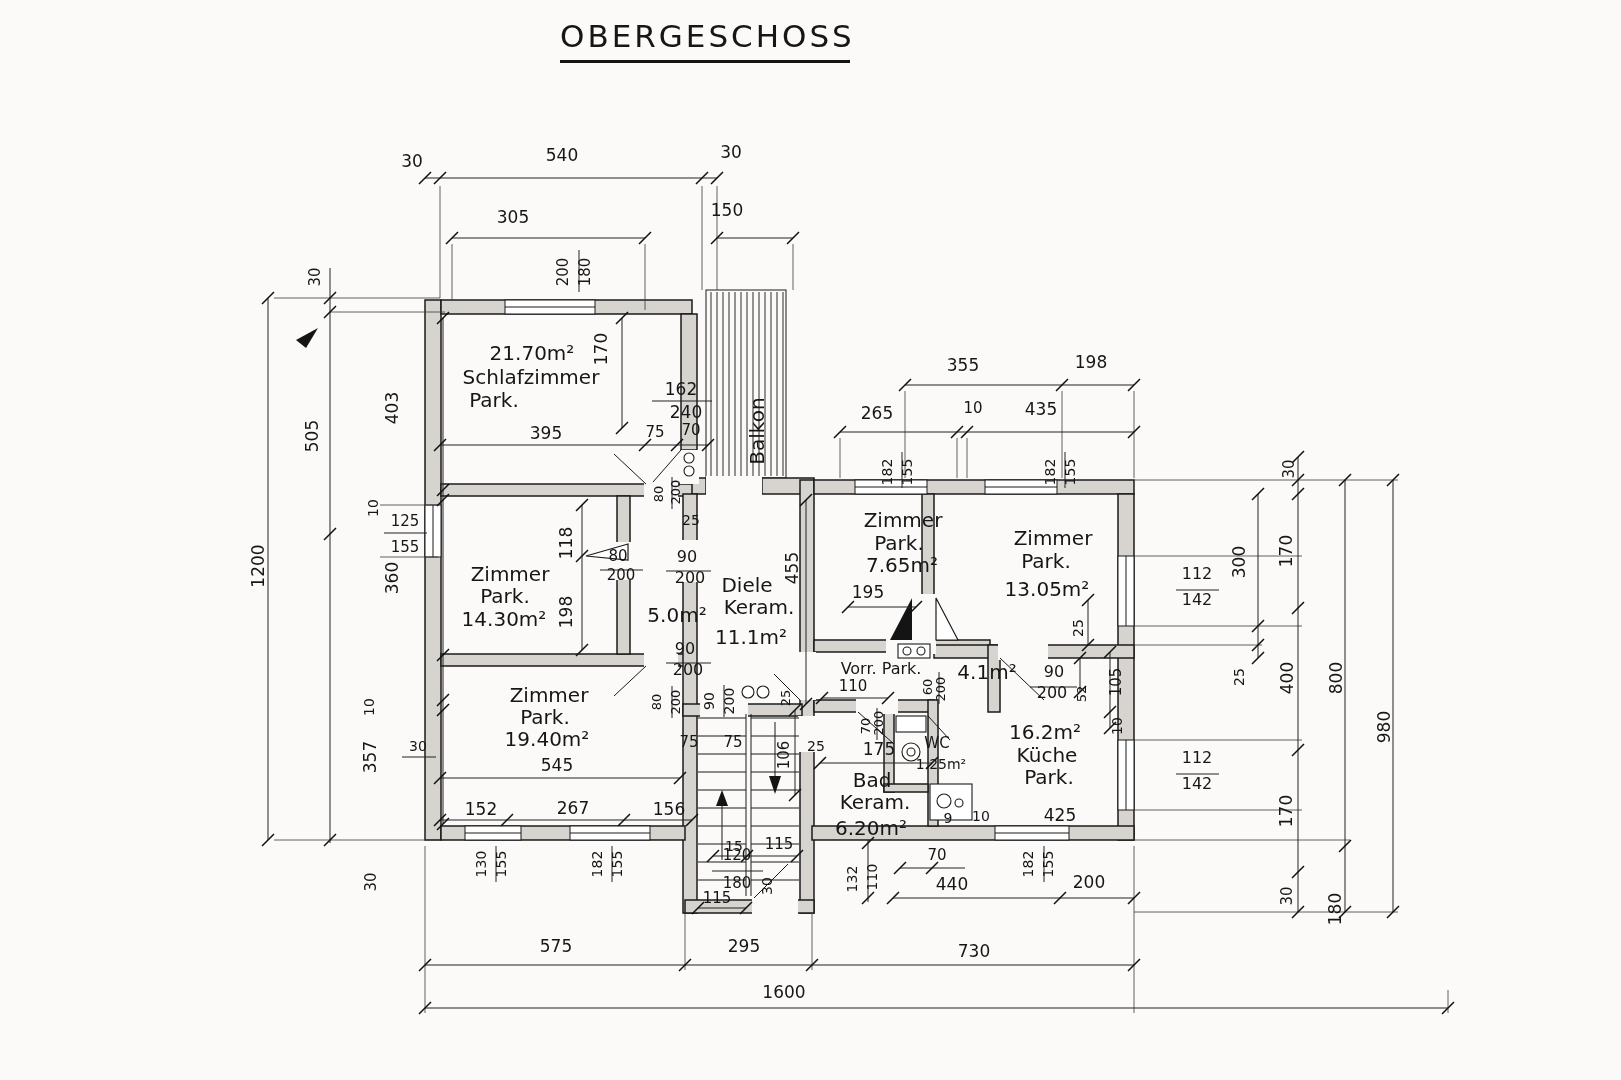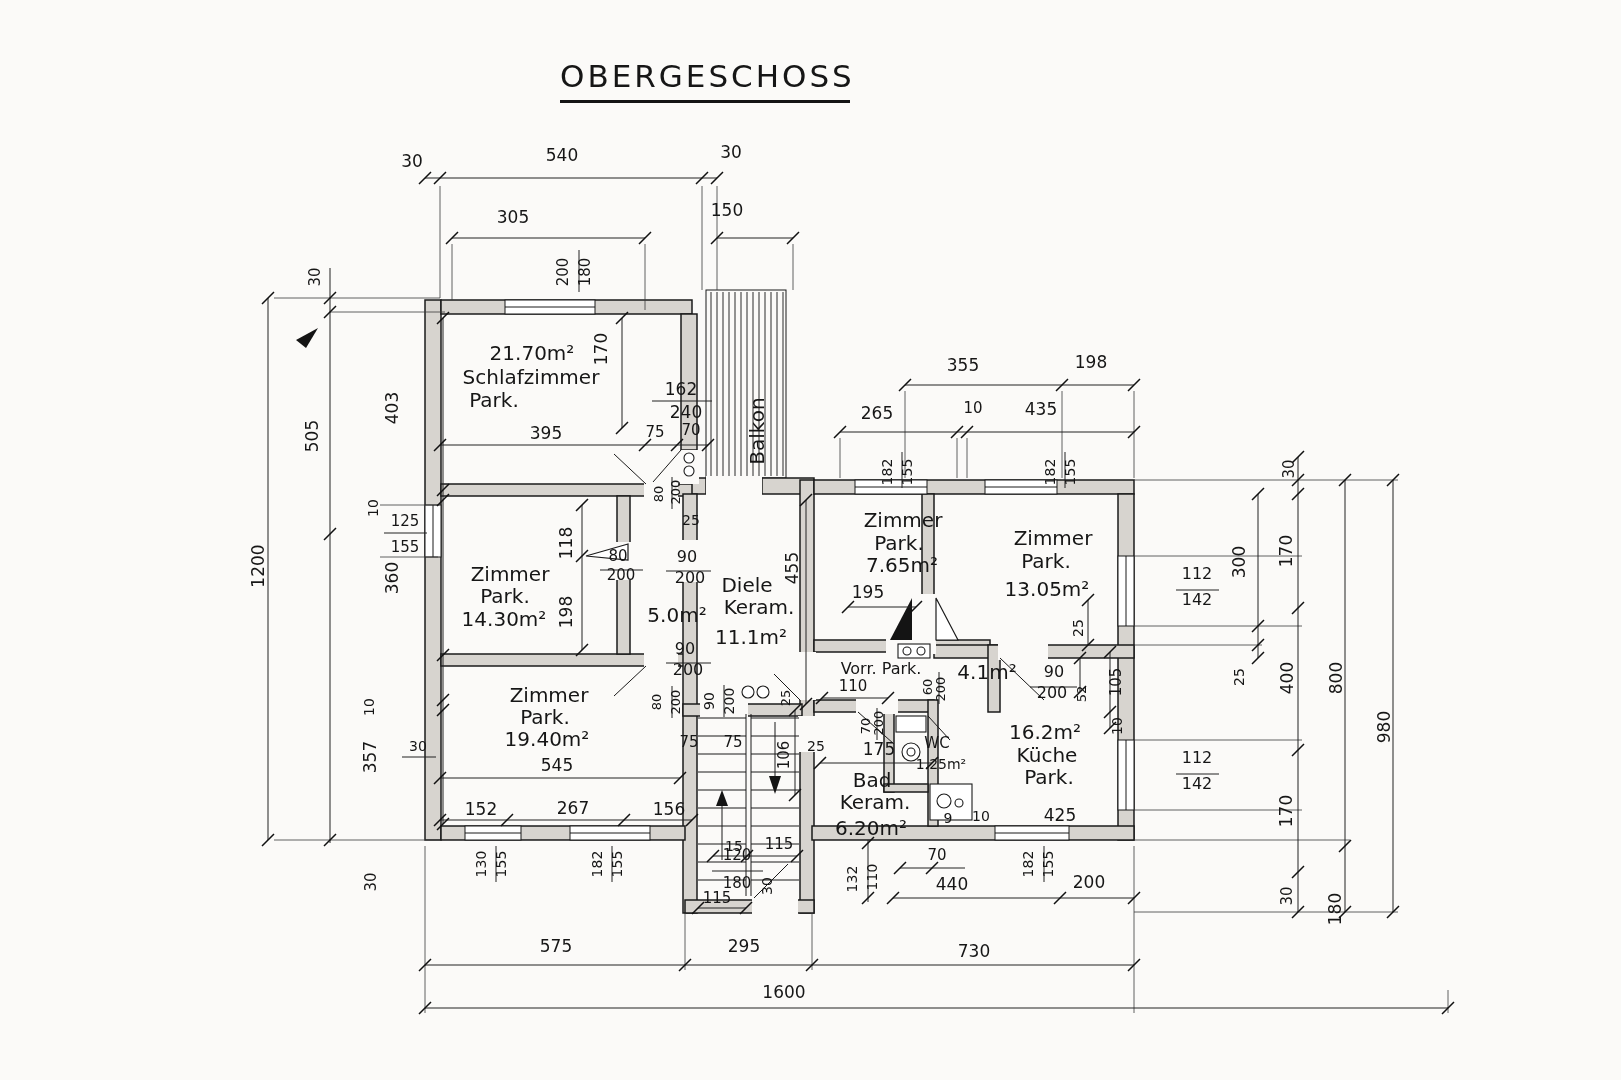--- a/index.html
+++ b/index.html
@@ -1,19 +1,19 @@
 <!DOCTYPE html>
 <html><head>
 <meta charset="utf-8">
 <style>
   html,body{margin:0;padding:0;background:#fbfaf8;}
   #page{position:relative;width:1621px;height:1080px;background:#fbfaf8;overflow:hidden;
         font-family:"DejaVu Sans","Liberation Sans",sans-serif;color:#161616;}
   #plan-title{position:absolute;left:560px;top:18px;width:290px;text-align:right;
-        font-size:31px;letter-spacing:3px;border-bottom:3px solid #141414;padding-bottom:6px;margin-top:40px;}
+        font-size:31px;letter-spacing:3px;border-bottom:3px solid #141414;padding-bottom:6px;}
   svg text{text-anchor:middle;fill:#161616;font-family:"DejaVu Sans","Liberation Sans",sans-serif;}
   .wall{fill:#d7d4cf;stroke:#1b1b1b;stroke-width:1.5;}
   .gap{fill:#fbfaf8;stroke:none;}
   .win{fill:#ffffff;stroke:#1b1b1b;stroke-width:1;}
   .thin{stroke:#1b1b1b;stroke-width:1;fill:none;}
   .dim{stroke:#222;stroke-width:1;fill:none;}
   .ext{stroke:#3a3a3a;stroke-width:0.8;fill:none;}
   .tick{stroke:#111;stroke-width:1.5;fill:none;}
   .fix{fill:#ffffff;stroke:#1b1b1b;stroke-width:1.1;}
   .hatch{stroke:#2a2a2a;stroke-width:1;fill:none;}

